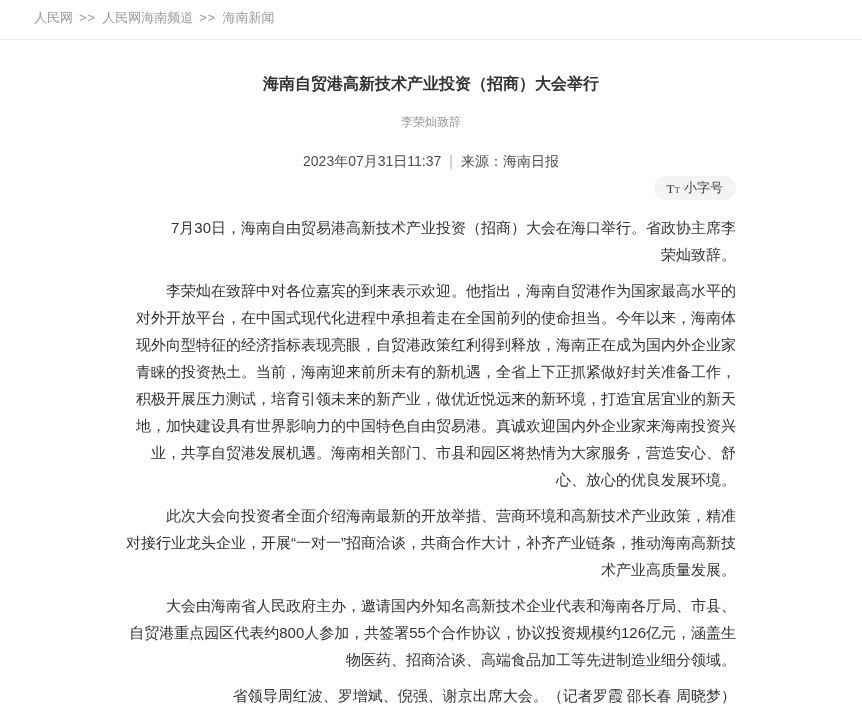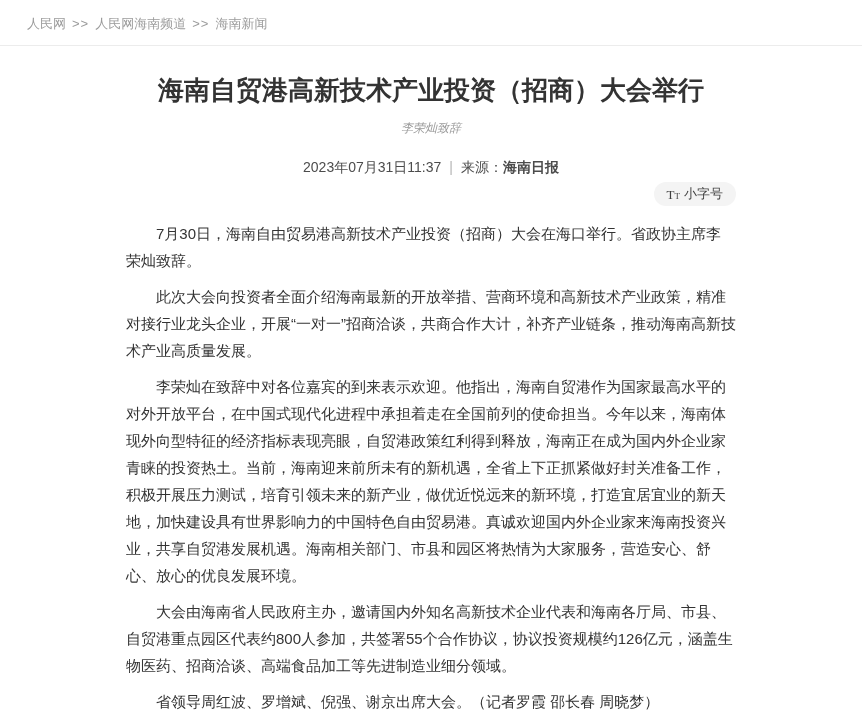--- a/index.html
+++ b/index.html
@@ -6,67 +6,64 @@
   html, body { background: #ffffff; }
   body {
     width: 862px;
     height: 725px;
     margin: 0 auto;
     font-family: "Liberation Sans", "DejaVu Sans", sans-serif;
     color: #333333;
     overflow: hidden;
   }
   .breadcrumb-bar {
-    padding: 9px 20px 12px 27px;
+    padding: 9px 20px 12px 34px;
     border-bottom: 1px solid #ececec;
     font-size: 13px;
     color: #9b9b9b;
-    margin-top: 6px;
   }
   .breadcrumb-bar a.crumb {
     color: #9b9b9b;
     text-decoration: none;
     cursor: pointer;
   }
   .breadcrumb-bar .sep {
     color: #9b9b9b;
     margin: 0 6px;
     letter-spacing: 1px;
   }
   .content {
     width: 610px;
     margin: 0 auto;
     padding-top: 27px;
   }
   h1.article-title {
-    font-size: 26px;
+    font-size: 16px;
     font-weight: bold;
     color: #333333;
     text-align: center;
     line-height: 34px;
   }
   .article-subtitle {
     margin-top: 13px;
     text-align: center;
     font-size: 12px;
     color: #999999;
-    font-style: italic;
   }
   .meta-line {
     margin-top: 22px;
     text-align: center;
     font-size: 14px;
     color: #4c4c4c;
   }
   .meta-line .meta-sep { margin: 0 8px; color: #b5b5b5; }
   .meta-line a.source-link {
     color: #4c4c4c;
     text-decoration: none;
     cursor: pointer;
-    font-weight: bold;
   }
   .tool-row {
     margin-top: 5px;
     display: flex;
     justify-content: flex-end;
   }
   .font-size-pill {
     display: inline-flex;
     align-items: center;
     gap: 4px;
@@ -84,21 +81,21 @@
   .tt-icon .t-big { font-size: 13px; line-height: 1; }
   .tt-icon .t-small { font-size: 9px; line-height: 1; }
   .article-body {
     margin-top: 14px;
     font-size: 15px;
     line-height: 27px;
     color: #333333;
   }
   .article-body p { margin: 0 0 9px 0; }
   .orig-title { text-indent: 0; }
-  .body-para { text-indent: 2em; }
+  .body-para { text-indent: 2em; text-align: right; }
 </style>
 </head>
 <body>
 
 <div class="breadcrumb-bar">
   <a class="crumb">人民网</a><span class="sep">&gt;&gt;</span><a class="crumb">人民网海南频道</a><span class="sep">&gt;&gt;</span><a class="crumb">海南新闻</a>
 </div>
 
 <div class="content">
   <h1 class="article-title">海南自贸港高新技术产业投资（招商）大会举行</h1>
@@ -114,19 +111,19 @@
       <span class="tt-icon">
           <span class="t-big">T</span>
           <span class="t-small">T</span>
         </span>
       <span>小字号</span>
     </button>
   </div>
 
   <div class="article-body">
     <p class="body-para">7月30日，海南自由贸易港高新技术产业投资（招商）大会在海口举行。省政协主席李荣灿致辞。</p>
+    <p class="body-para">李荣灿在致辞中对各位嘉宾的到来表示欢迎。他指出，海南自贸港作为国家最高水平的对外开放平台，在中国式现代化进程中承担着走在全国前列的使命担当。今年以来，海南体现外向型特征的经济指标表现亮眼，自贸港政策红利得到释放，海南正在成为国内外企业家青睐的投资热土。当前，海南迎来前所未有的新机遇，全省上下正抓紧做好封关准备工作，积极开展压力测试，培育引领未来的新产业，做优近悦远来的新环境，打造宜居宜业的新天地，加快建设具有世界影响力的中国特色自由贸易港。真诚欢迎国内外企业家来海南投资兴业，共享自贸港发展机遇。海南相关部门、市县和园区将热情为大家服务，营造安心、舒心、放心的优良发展环境。</p>
     <p class="body-para">此次大会向投资者全面介绍海南最新的开放举措、营商环境和高新技术产业政策，精准对接行业龙头企业，开展“一对一”招商洽谈，共商合作大计，补齐产业链条，推动海南高新技术产业高质量发展。</p>
-    <p class="body-para">李荣灿在致辞中对各位嘉宾的到来表示欢迎。他指出，海南自贸港作为国家最高水平的对外开放平台，在中国式现代化进程中承担着走在全国前列的使命担当。今年以来，海南体现外向型特征的经济指标表现亮眼，自贸港政策红利得到释放，海南正在成为国内外企业家青睐的投资热土。当前，海南迎来前所未有的新机遇，全省上下正抓紧做好封关准备工作，积极开展压力测试，培育引领未来的新产业，做优近悦远来的新环境，打造宜居宜业的新天地，加快建设具有世界影响力的中国特色自由贸易港。真诚欢迎国内外企业家来海南投资兴业，共享自贸港发展机遇。海南相关部门、市县和园区将热情为大家服务，营造安心、舒心、放心的优良发展环境。</p>
     <p class="body-para">大会由海南省人民政府主办，邀请国内外知名高新技术企业代表和海南各厅局、市县、自贸港重点园区代表约800人参加，共签署55个合作协议，协议投资规模约126亿元，涵盖生物医药、招商洽谈、高端食品加工等先进制造业细分领域。</p>
     <p class="body-para">省领导周红波、罗增斌、倪强、谢京出席大会。（记者罗霞 邵长春 周晓梦）</p>
 
   </div>
 </div>
 
 </body></html>

